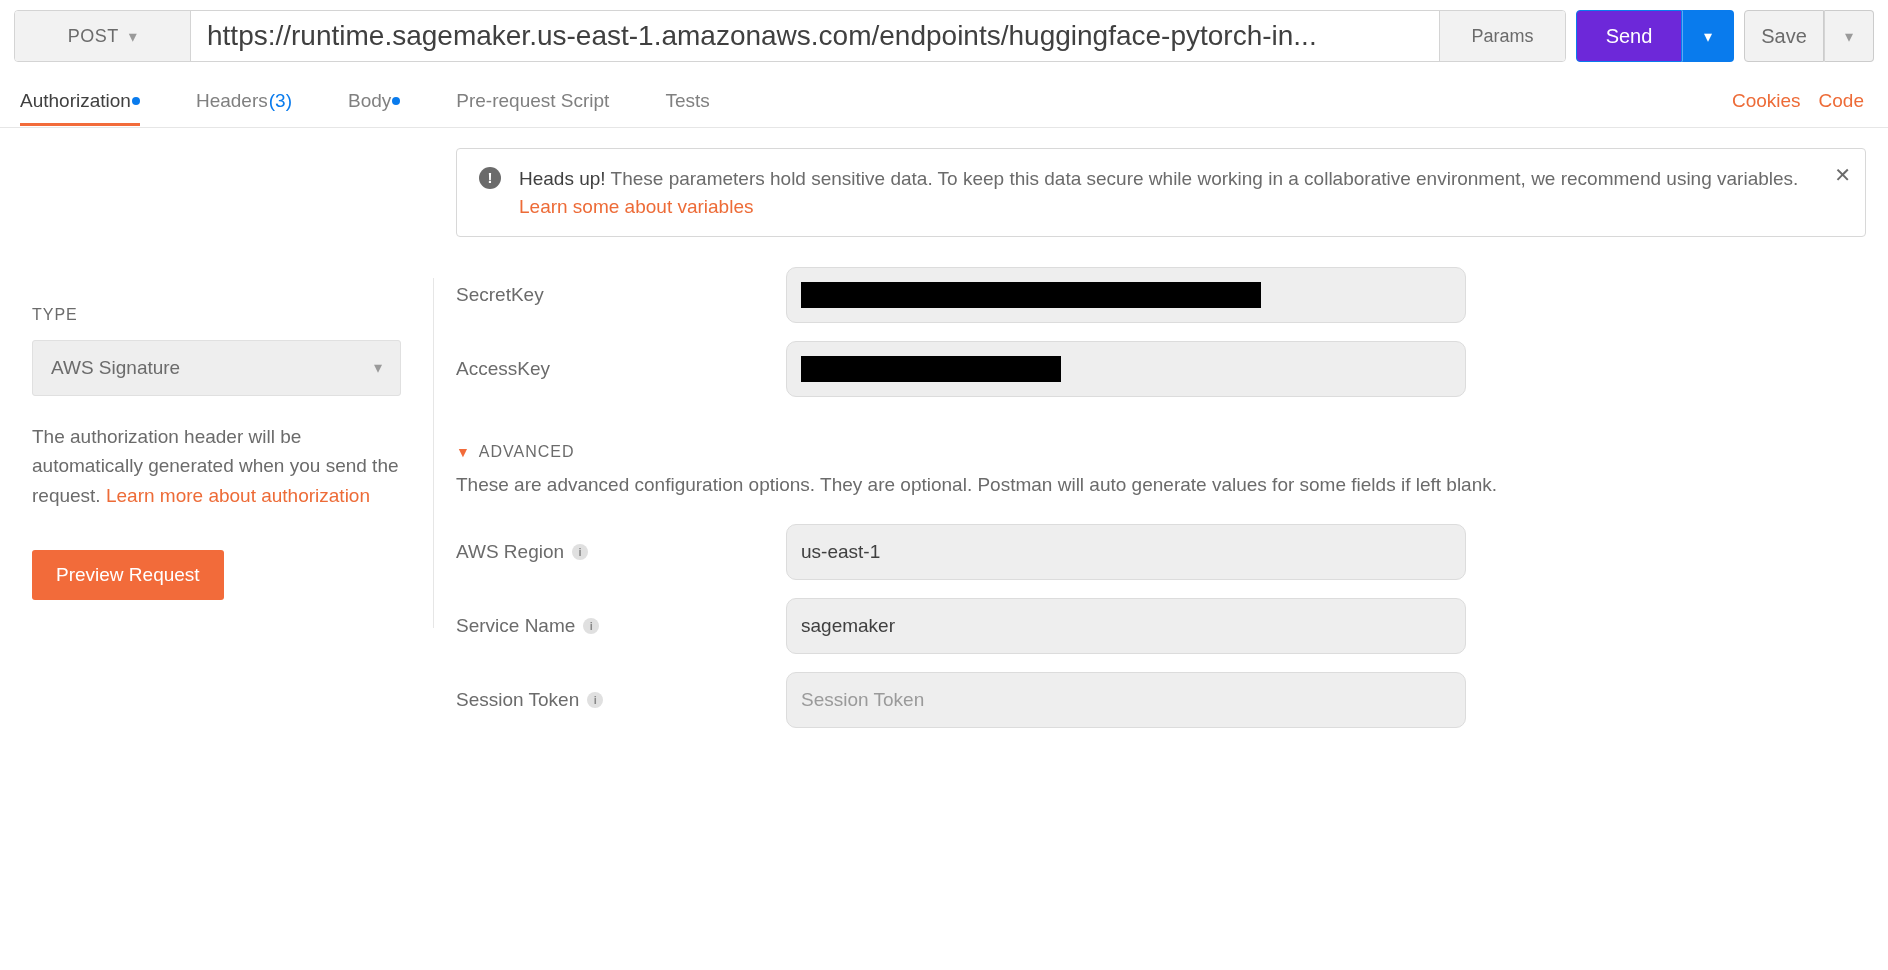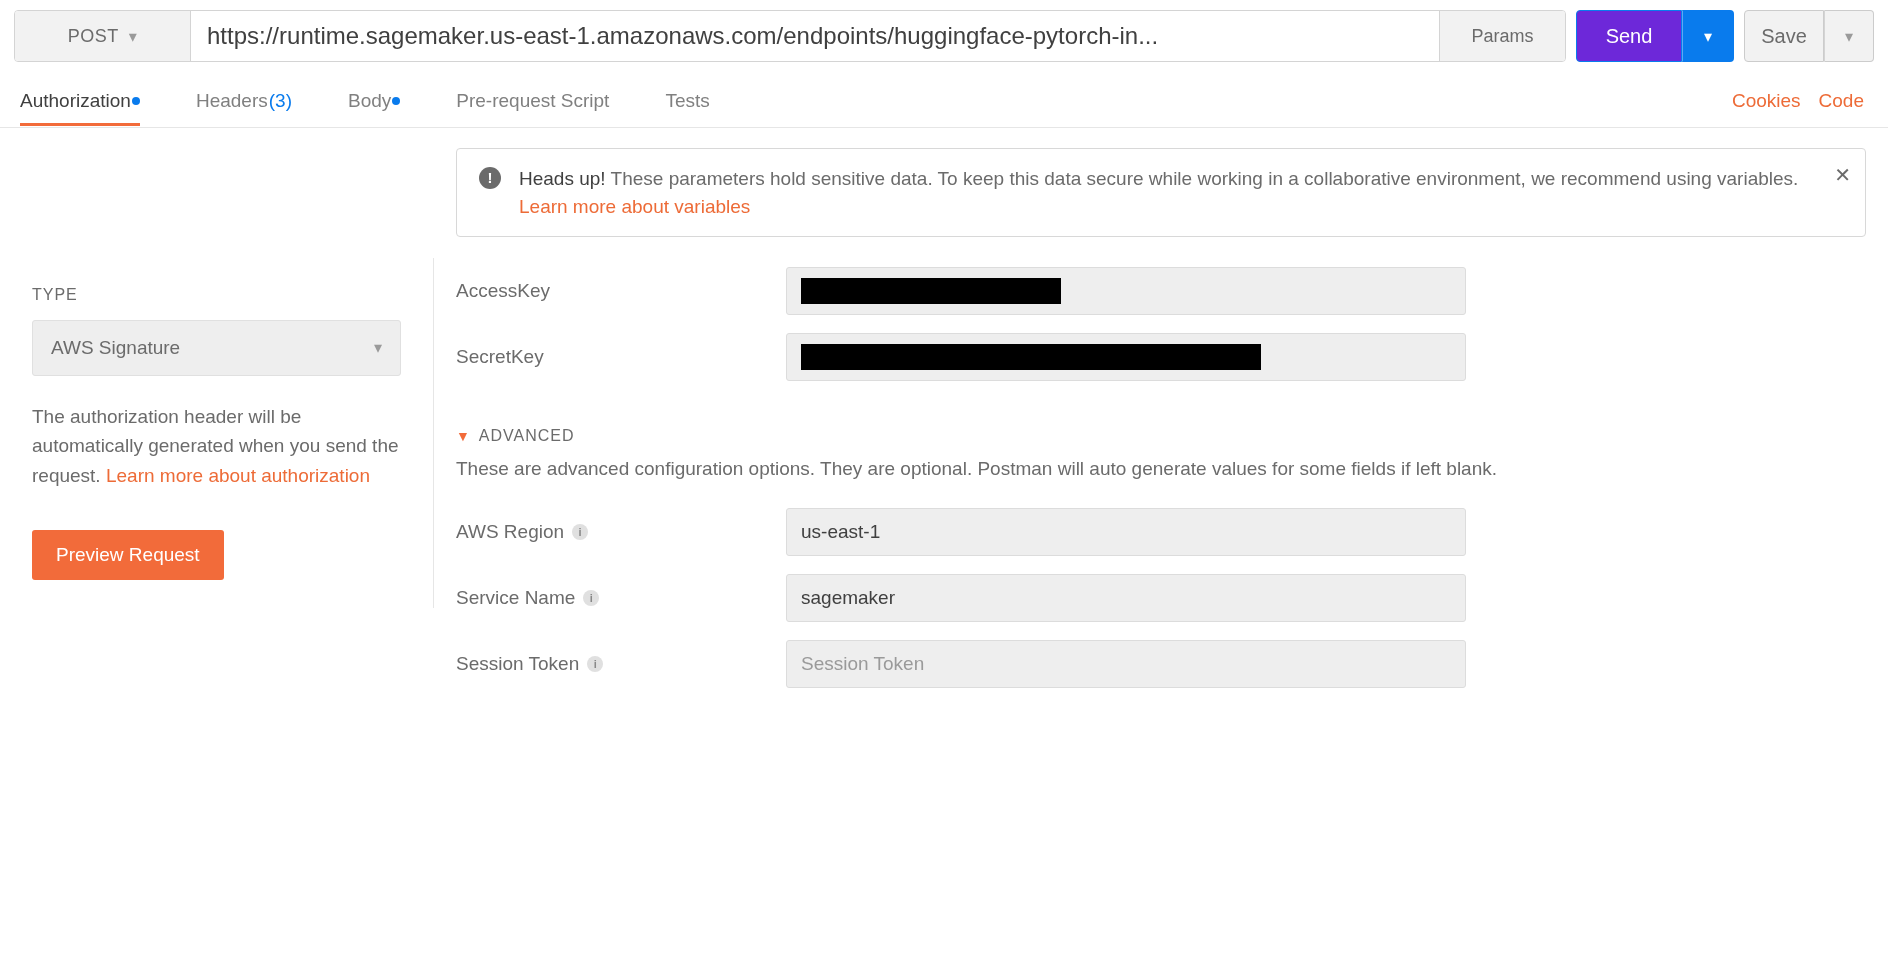--- a/index.html
+++ b/index.html
@@ -33,21 +33,21 @@
     background: #f2f2f2;
     border-right: 1px solid #d4d4d4;
     color: #6b6b6b;
     font-weight: 400;
     letter-spacing: .5px;
   }
   .url-input {
     flex: 1;
     border: none;
     padding: 0 16px;
-    font-size: 24px;
+    font-size: 28px;
     color: #404040;
     white-space: nowrap;
     overflow: hidden;
     text-overflow: ellipsis;
     display: flex;
     align-items: center;
   }
   .params-btn {
     width: 126px;
     background: #f2f2f2;
@@ -176,22 +176,22 @@
   }
   .alert .close-x { position: absolute; right: 14px; top: 12px; color: #6b6b6b; font-size: 20px; }
   .field-grid { margin-top: 30px; }
   .field-row { display: flex; align-items: center; margin: 18px 0; }
   .field-label { width: 330px; color: #6b6b6b; font-size: 19px; display: flex; align-items:center; gap:8px;}
   .field-input {
     flex: 1;
     max-width: 680px;
     background: #eeeeee;
     border: 1px solid #dcdcdc;
-    border-radius: 3px;
-    height: 48px;
+    border-radius: 10px;
+    height: 56px;
     padding: 0 14px;
     font-size: 19px;
     color: #404040;
     display: flex;
     align-items: center;
   }
   .field-input input {
     border: none; background: transparent; width: 100%; font-size: 19px; color: #404040;
   }
   .field-input input::placeholder { color: #9a9a9a; }
@@ -281,36 +281,36 @@
     </div>
     <button class="preview-btn">
       <span>Preview Request</span>
     </button>
   </div>
 
   <div class="right-col">
     <div class="alert">
       <div class="info-icon">!</div>
       <div>
-        <span style="color:#404040">Heads up!</span><span> These parameters hold sensitive data. To keep this data secure while working in a collaborative environment, we recommend using variables. </span><span class="link-orange">Learn more about variables</span>
+        <span style="color:#404040">Heads up!</span><span> These parameters hold sensitive data. To keep this data secure while working in a collaborative environment, we recommend using variables. </span><span class="link-orange">Learn some about variables</span>
       </div>
       <div class="close-x">✕</div>
     </div>
 
     <div class="field-grid">
       <div class="field-row">
+        <div class="field-label">SecretKey</div>
+        <div class="field-input">
+          <div class="redacted long"></div>
+        </div>
+      </div>
+      <div class="field-row">
         <div class="field-label">AccessKey</div>
         <div class="field-input">
           <div class="redacted short"></div>
-        </div>
-      </div>
-      <div class="field-row">
-        <div class="field-label">SecretKey</div>
-        <div class="field-input">
-          <div class="redacted long"></div>
         </div>
       </div>
     </div>
 
     <div class="advanced-head">
       <span class="caret-down">▼</span>
       <span>ADVANCED</span>
     </div>
     <div class="adv-desc">These are advanced configuration options. They are optional. Postman will auto generate values for some fields if left blank.</div>
 

